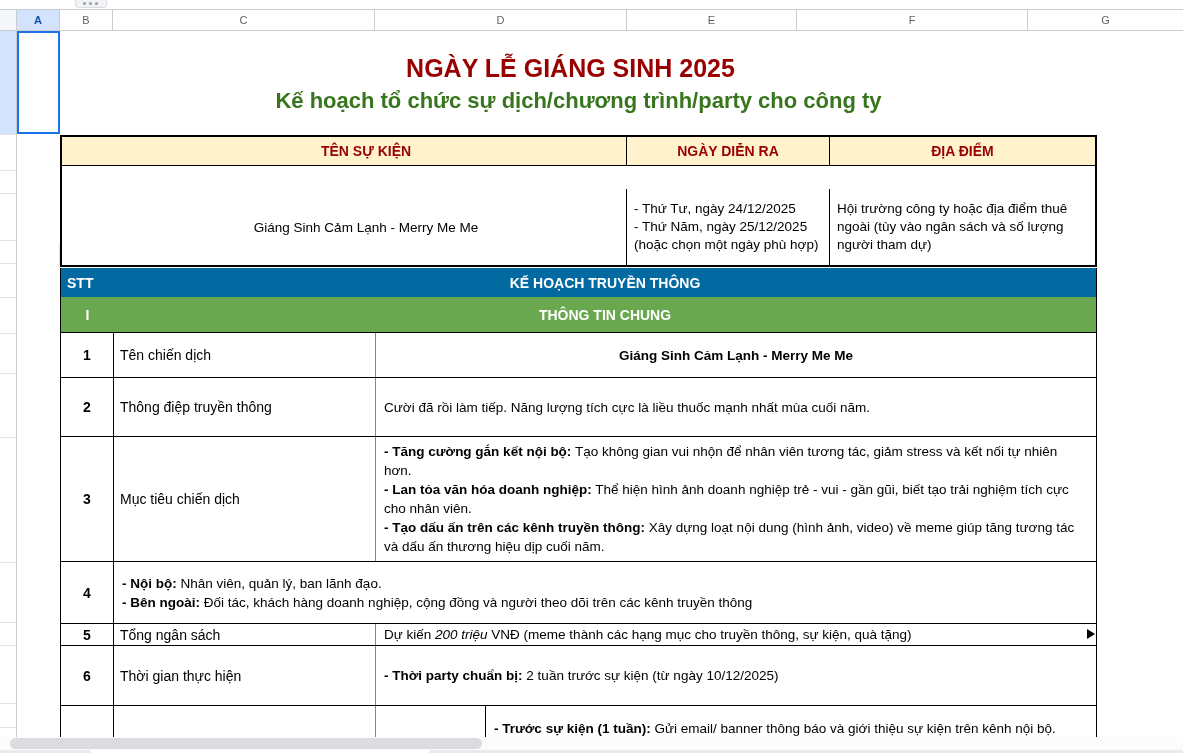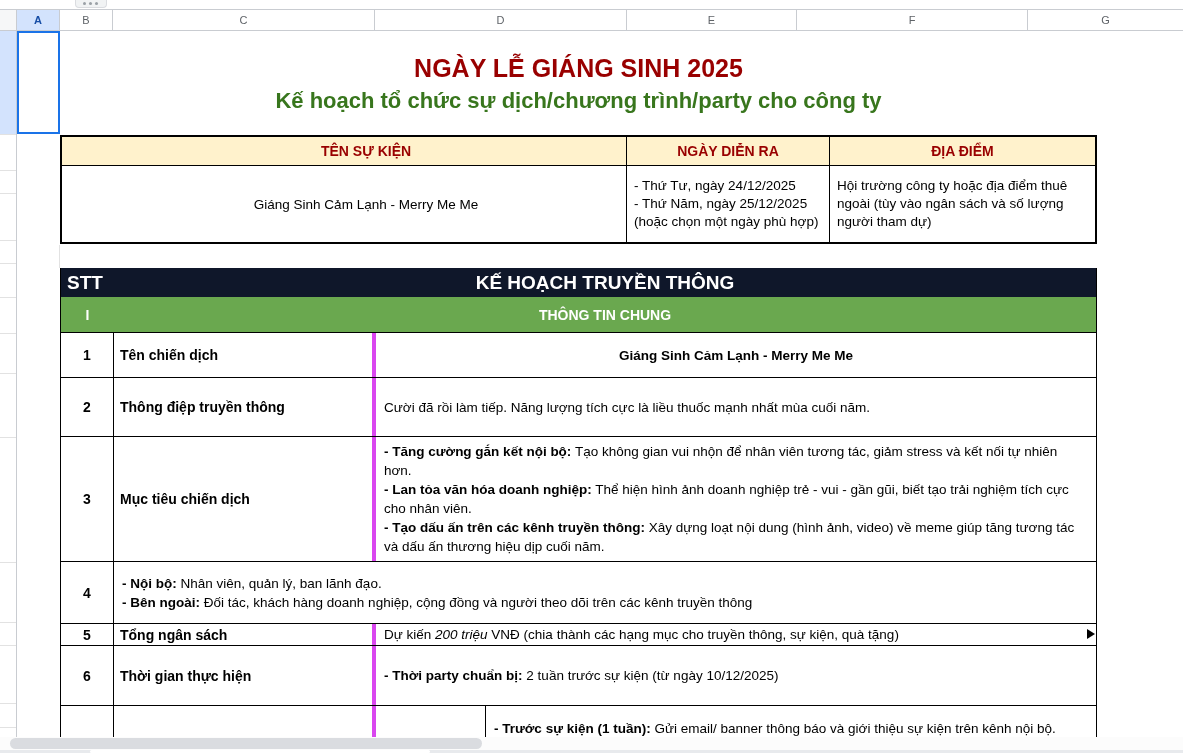--- a/index.html
+++ b/index.html
@@ -18,50 +18,50 @@
   .ch.sel{background:#D3E3FD;color:#174EA6;font-weight:bold;}
   
   .gutter{position:absolute;left:0;top:31px;width:17px;height:722px;background:#fff;
           border-right:1px solid #C9CCD1;box-sizing:border-box;}
   .gutter .sel-rows{position:absolute;left:0;top:0;width:16px;height:103px;background:#D3E3FD;}
   .gutter .gl{position:absolute;left:0;width:16px;height:1px;background:#E2E2E2;}
   .gap-gl{position:absolute;left:59px;top:245px;width:1px;height:23px;background:#E2E2E2;}
   .a1{position:absolute;left:17px;top:31px;width:43px;height:103px;border:2px solid #1A73E8;
       box-sizing:border-box;background:#fff;}
   
-  .title1{position:absolute;left:60px;top:52px;width:1037px;height:32px;line-height:32px;
+  .title1{position:absolute;left:52px;top:52px;width:1037px;height:32px;line-height:32px;
           text-align:center;font-size:25px;font-weight:bold;color:#990000;}
   .title2{position:absolute;left:60px;top:85px;width:1037px;height:32px;line-height:32px;
           text-align:center;font-size:22px;font-weight:bold;color:#38761D;}
   
   .etable{position:absolute;left:60px;top:135px;width:1037px;border:2px solid #000;box-sizing:border-box;}
   .erow{display:flex;}
   .ecell{box-sizing:border-box;border-right:1px solid #000;}
   .ecell:last-child{border-right:none;}
   .ehead .ecell{height:29px;background:#FFF2CC;color:#990000;font-weight:bold;font-size:14px;
                 display:flex;align-items:center;justify-content:center;border-bottom:1px solid #000;}
-  .ebody .ecell{height:76px;font-size:13.5px;display:flex;align-items:center;}
+  .ebody .ecell{height:76px;font-size:13.5px;display:flex;align-items:center;margin-top:23px;}
   .ew1{width:565px;padding-left:44px;} .ew2{width:203px;} .ew3{width:265px;}
   .ebody .ew1{justify-content:center;}
   .ebody .ew2,.ebody .ew3{padding:4px 7px;line-height:18px;white-space:pre-line;}
   
   .ptable{position:absolute;left:60px;top:268px;width:1037px;height:469px;overflow:hidden;
           border-left:1px solid #000;border-right:1px solid #000;box-sizing:border-box;}
   .prow{display:flex;box-sizing:border-box;}
-  .ph1{height:29px;background:#0f172a;color:#fff;font-weight:bold;font-size:19px;}
+  .ph1{height:29px;background:#0369a1;color:#fff;font-weight:bold;font-size:14px;}
   .ph1 .pn{display:flex;align-items:center;padding-left:6px;width:53px;box-sizing:border-box;}
   .ph1 .pr{flex:1;display:flex;align-items:center;justify-content:center;}
   .ph2{height:35px;background:#6AA84F;color:#fff;font-weight:bold;font-size:14px;}
   .ph2 .pn{display:flex;align-items:center;justify-content:center;width:53px;}
   .ph2 .pr{flex:1;display:flex;align-items:center;justify-content:center;}
   .pdata{border-top:1px solid #000;background:#fff;}
   .c-num{width:53px;border-right:1px solid #000;display:flex;align-items:center;justify-content:center;
          font-weight:bold;font-size:14px;box-sizing:border-box;flex:none;}
-  .c-label{width:262px;border-right:4px solid #d946ef;display:flex;align-items:center;padding-left:6px;
-           font-weight:bold;font-size:14px;box-sizing:border-box;flex:none;}
+  .c-label{width:262px;border-right:1px solid #d946ef;display:flex;align-items:center;padding-left:6px;
+           font-weight:normal;font-size:14px;box-sizing:border-box;flex:none;}
   .c-sub{width:110px;border-right:1px solid #000;box-sizing:border-box;flex:none;}
   .c-content{flex:1;display:flex;flex-direction:column;justify-content:center;padding:3px 8px;
              font-size:13.5px;line-height:19px;box-sizing:border-box;position:relative;}
   .c-content.center{align-items:center;text-align:center;font-weight:bold;}
   .c-content .b{font-weight:bold;} .c-content .i{font-style:italic;}
   .clip-marker{position:absolute;right:1px;top:5px;width:0;height:0;
                border-left:8px solid #000;border-top:5px solid transparent;border-bottom:5px solid transparent;}
   
   .hscroll{position:absolute;left:0;top:737px;width:1183px;height:13px;background:#FCFCFC;}
   .hscroll .thumb{position:absolute;left:10px;top:1px;width:472px;height:11px;background:#DADCE0;border-radius:6px;}
@@ -164,21 +164,21 @@
           <div class="c-num">4</div>
           <div class="c-content">
             <div><span class="b">- Nội bộ:</span><span> Nhân viên, quản lý, ban lãnh đạo.</span></div>
             <div><span class="b">- Bên ngoài:</span><span> Đối tác, khách hàng doanh nghiệp, cộng đồng và người theo dõi trên các kênh truyền thông</span></div>
           </div>
         </div>
         <div class="prow pdata" style="height: 22px;">
           <div class="c-num">5</div>
           <div class="c-label">Tổng ngân sách</div>
           <div class="c-content" style="white-space: nowrap;">
-            <div><span>Dự kiến </span><span class="i">200 triệu</span><span> VNĐ (chia thành các hạng mục cho truyền thông, sự kiện, quà tặng)</span></div>
+            <div><span>Dự kiến </span><span class="i">200 triệu</span><span> VNĐ (meme thành các hạng mục cho truyền thông, sự kiện, quà tặng)</span></div>
             <div class="clip-marker"></div>
           </div>
         </div>
         <div class="prow pdata" style="height: 60px;">
           <div class="c-num">6</div>
           <div class="c-label">Thời gian thực hiện</div>
           <div class="c-content">
             <div><span class="b">- Thời party chuẩn bị:</span><span> 2 tuần trước sự kiện (từ ngày 10/12/2025)</span></div>
           </div>
         </div>

